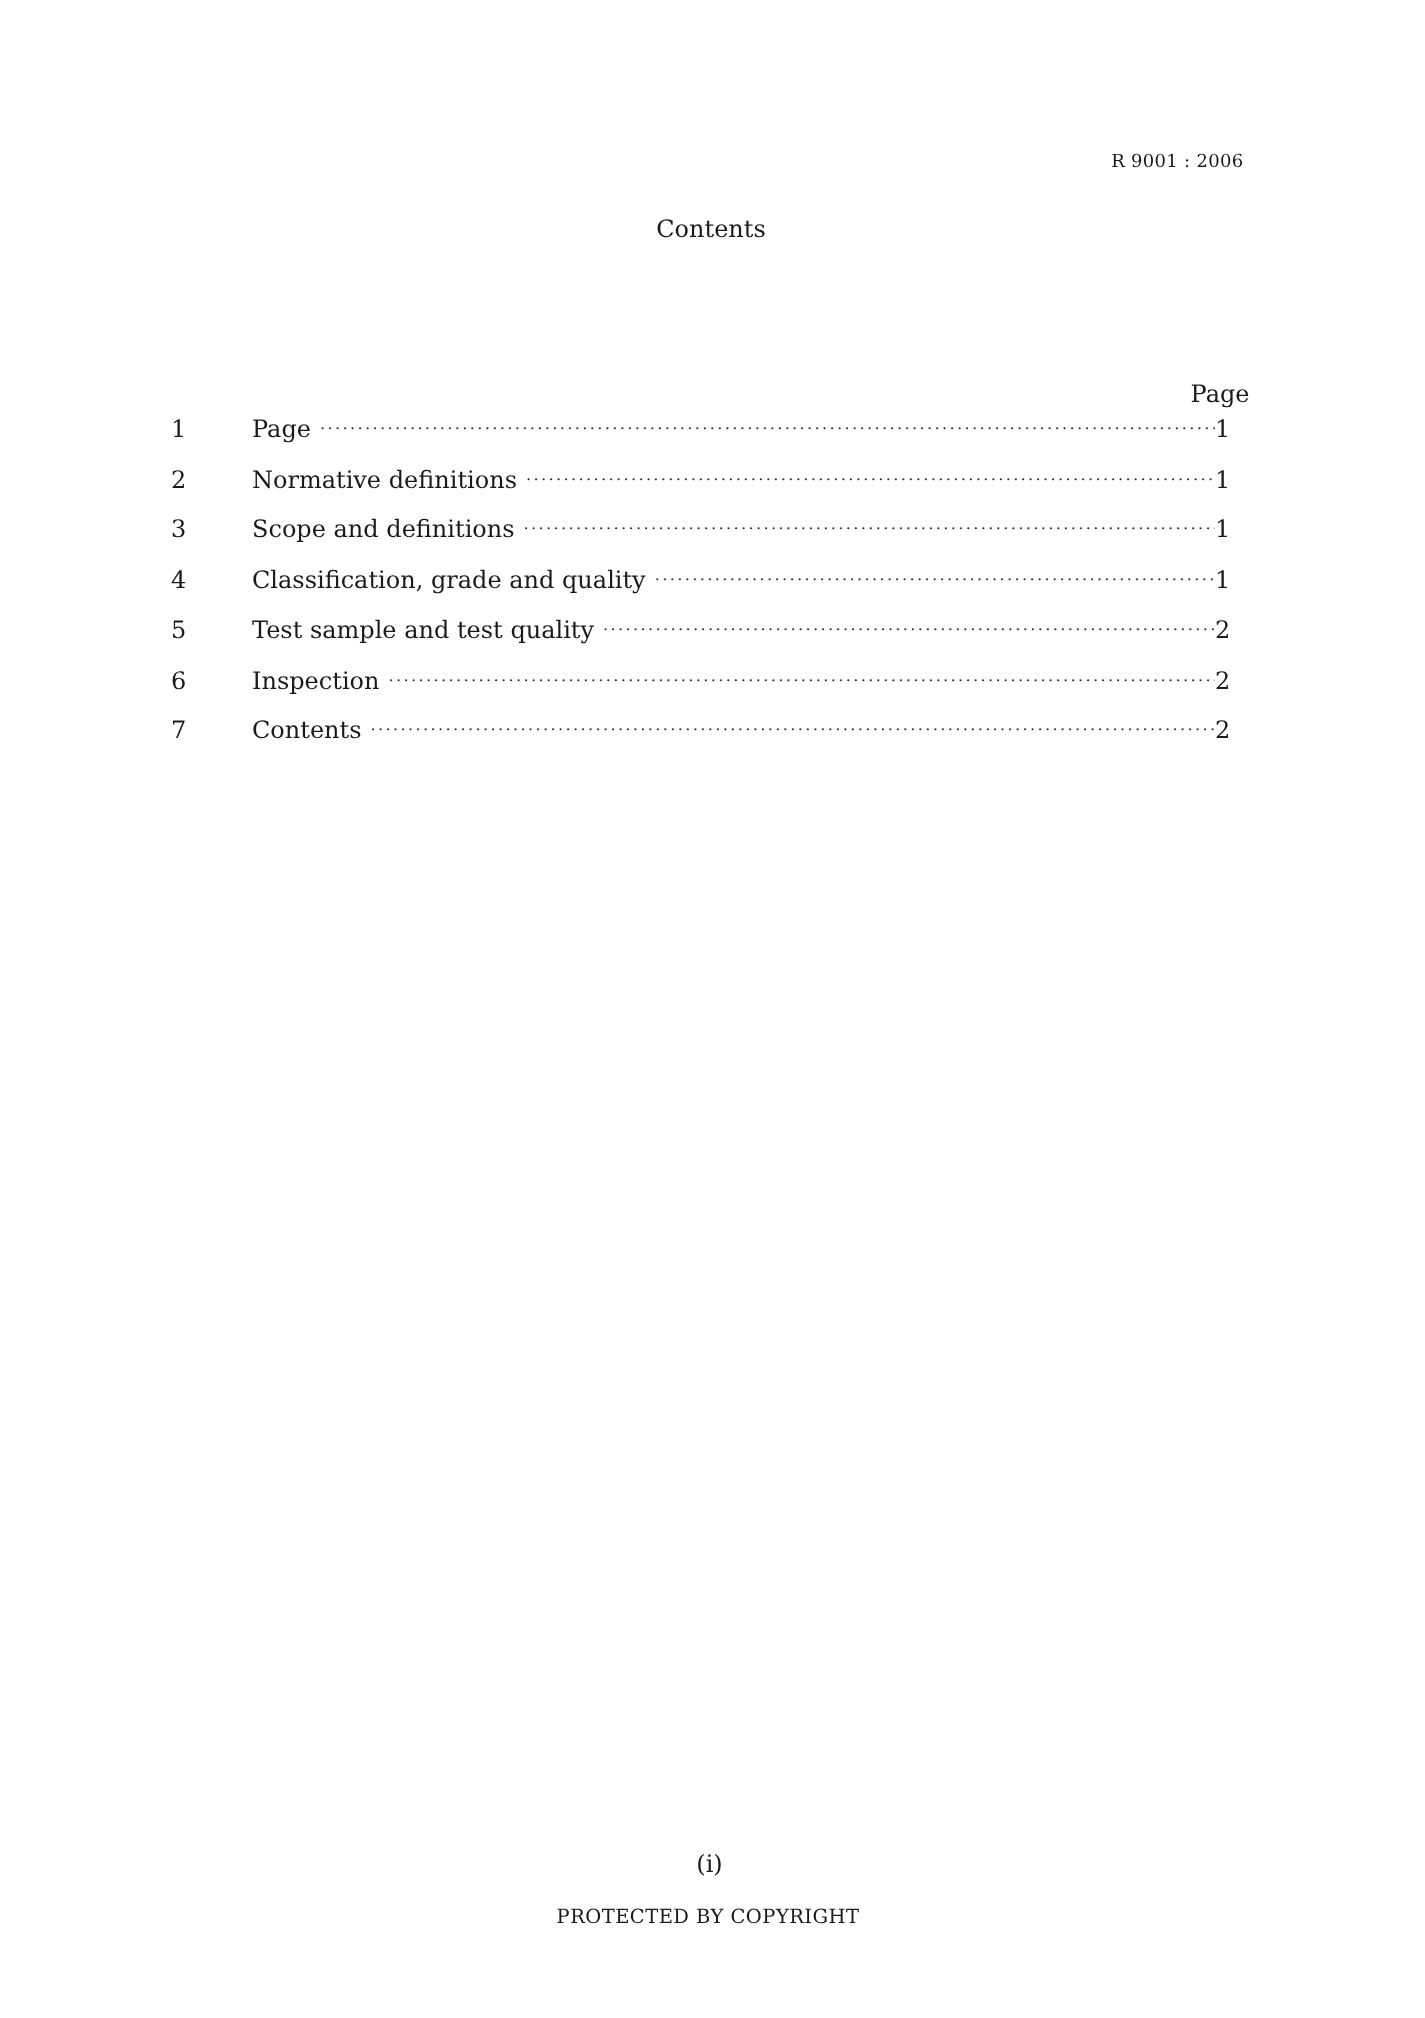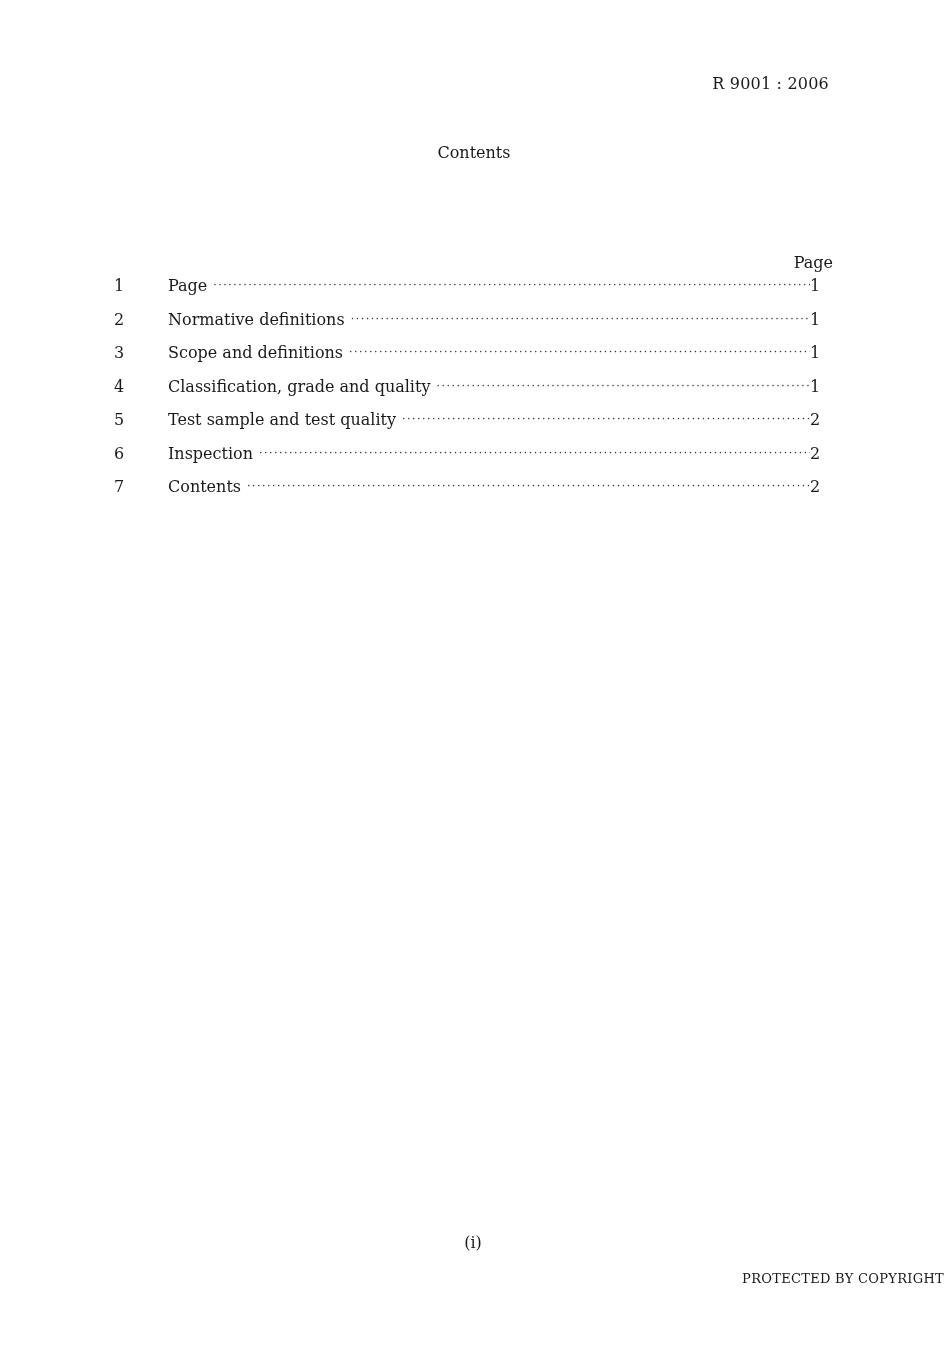--- a/index.html
+++ b/index.html
@@ -2,22 +2,22 @@
 <html><head>
   <meta charset="utf-8">
   <style>
     html, body { margin: 0; padding: 0; background: #ffffff; }
     body {
       width: 950px; height: 1345px; position: relative; overflow: hidden;
       font-family: "DejaVu Serif", "Liberation Serif", serif;
       color: #1a1a1a;
     }
     .doc-id {
-      position: absolute; top: 74px; right: 121px;
-      font-size: 16px; letter-spacing: 0.2px;
+      position: absolute; top: 100px; right: 121px;
+      font-size: 12px; letter-spacing: 0.2px;
     }
     .title {
       position: absolute; top: 143px; left: 0; width: 948px; text-align: center;
       font-size: 16px; font-weight: normal;
     }
     .page-col {
       position: absolute; top: 209px; right: 117px; font-size: 16px; margin-top: 44px;
     }
     .toc { position: absolute; top: 275px; left: 114px; width: 706px; }
     .toc-row {
@@ -34,21 +34,21 @@
       content: "································································································································";
       position: absolute; left: 0; bottom: 0; font-size: 11px; letter-spacing: 1.5px;
       color: #333; line-height: 1;
     }
     .toc-page { flex: none; width: 10px; text-align: right; }
     .footer-page {
       position: absolute; top: 1233px; left: 0; width: 946px; text-align: center;
       font-size: 16px;
     }
     .footer-copy {
-      position: absolute; top: 1271px; left: 0; width: 944px; text-align: right;
+      position: absolute; top: 1271px; left: 0; width: 944px; text-align: center;
       font-size: 13px; letter-spacing: 0.3px;
     }
   </style>
 </head>
 <body>
 
 <div class="doc-id">R 9001 : 2006</div>
 
 <div class="title">Contents</div>
 

